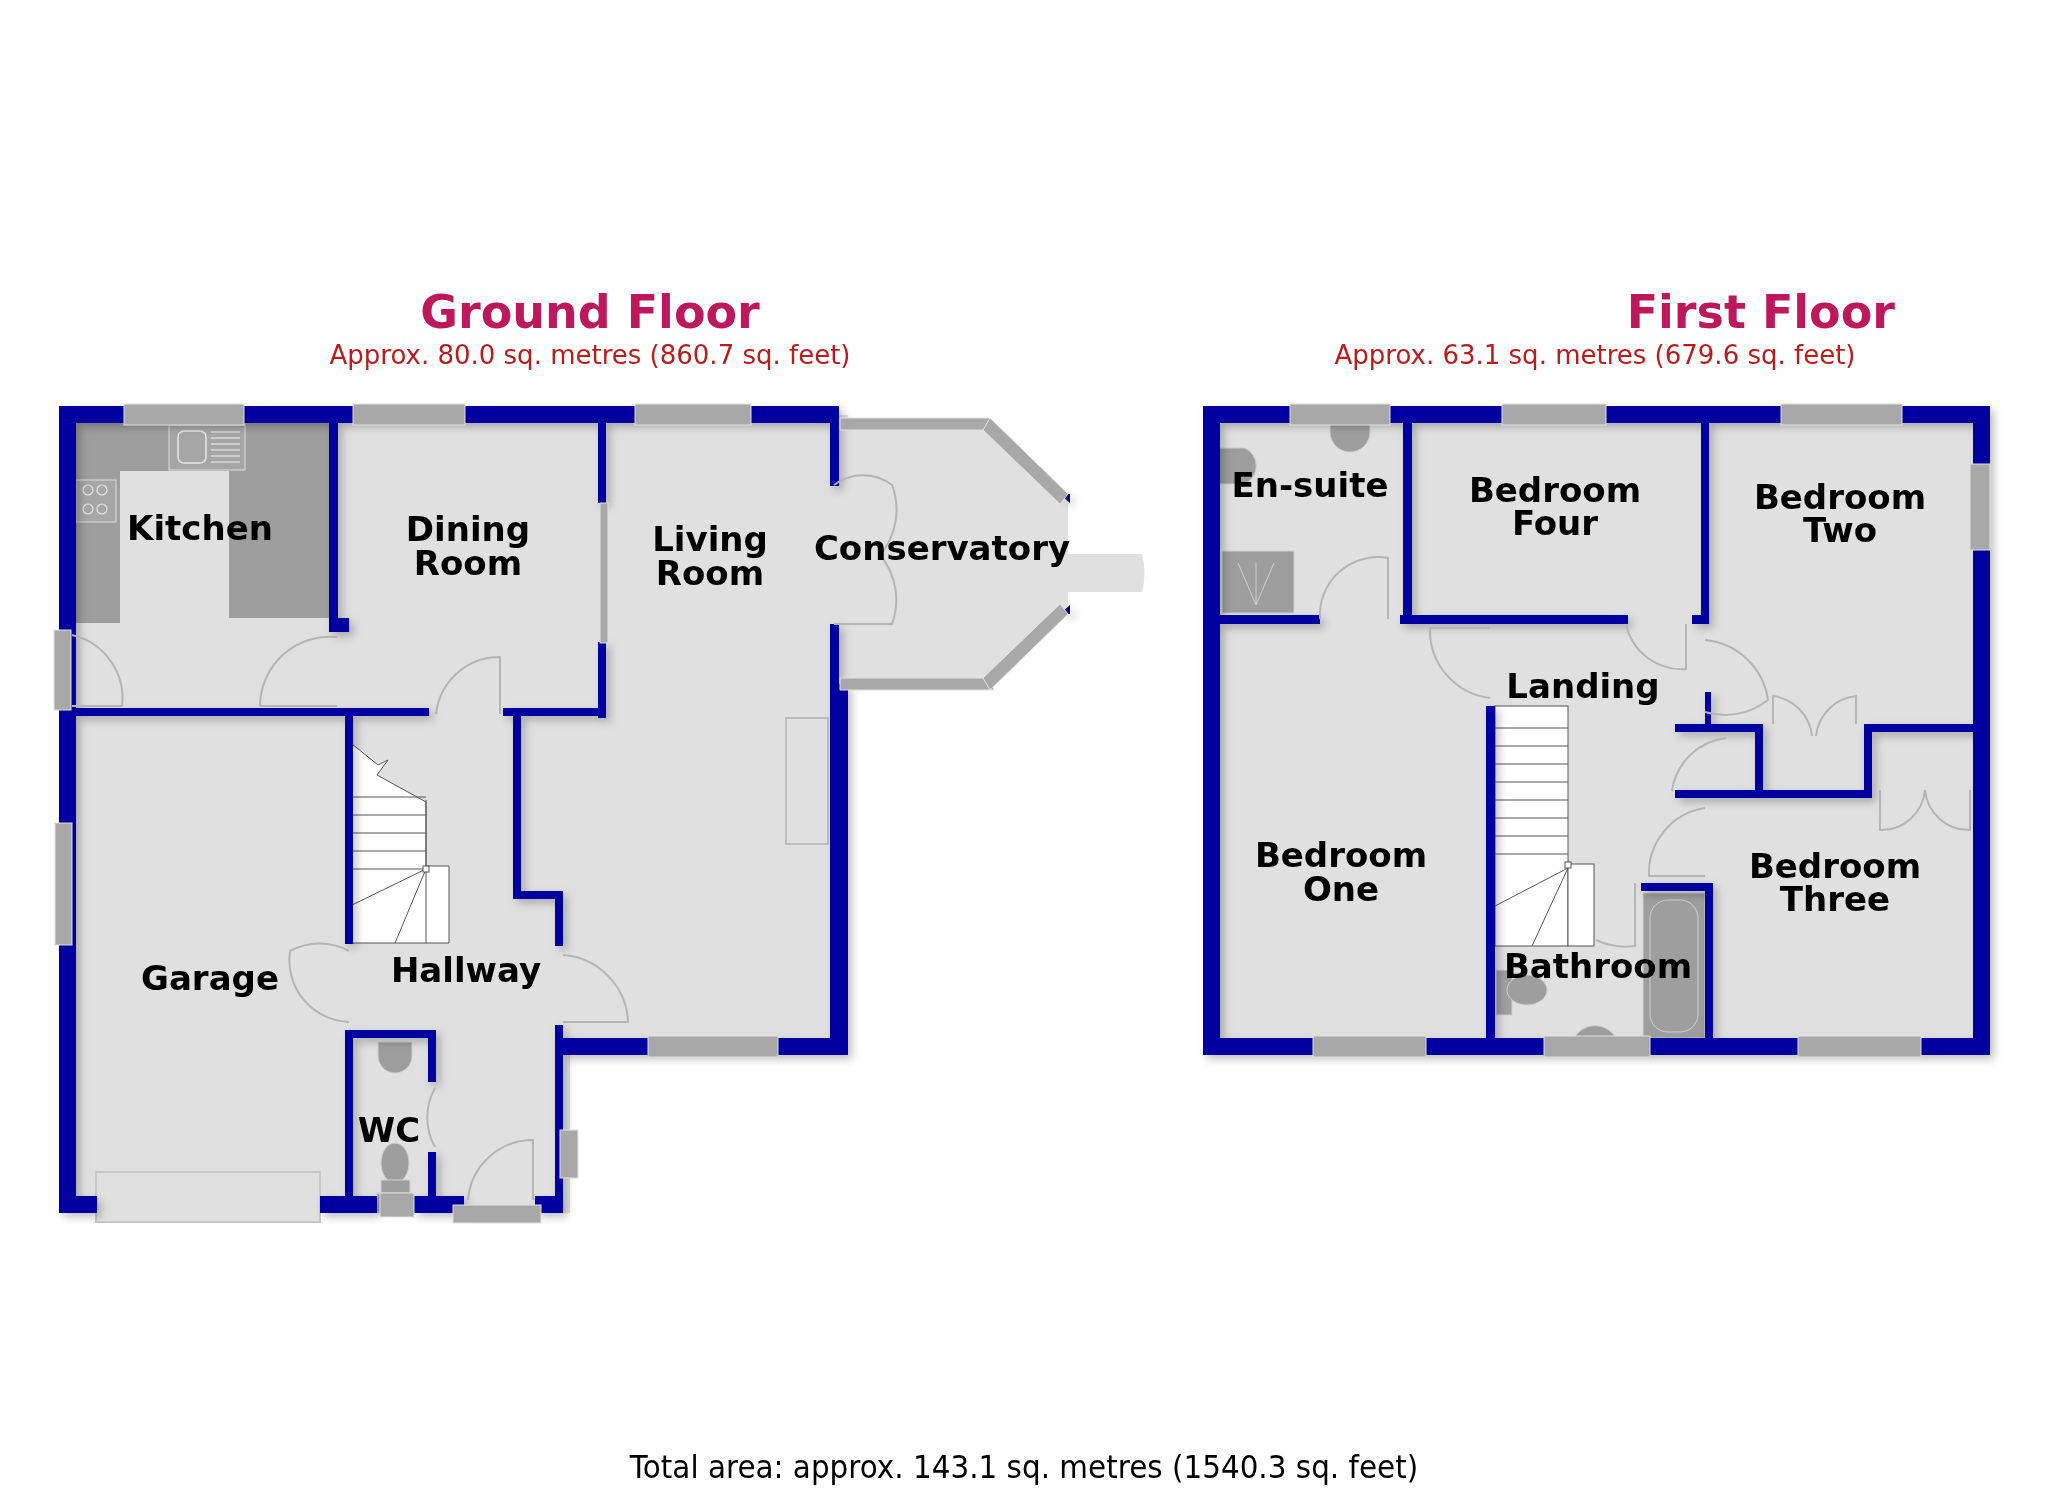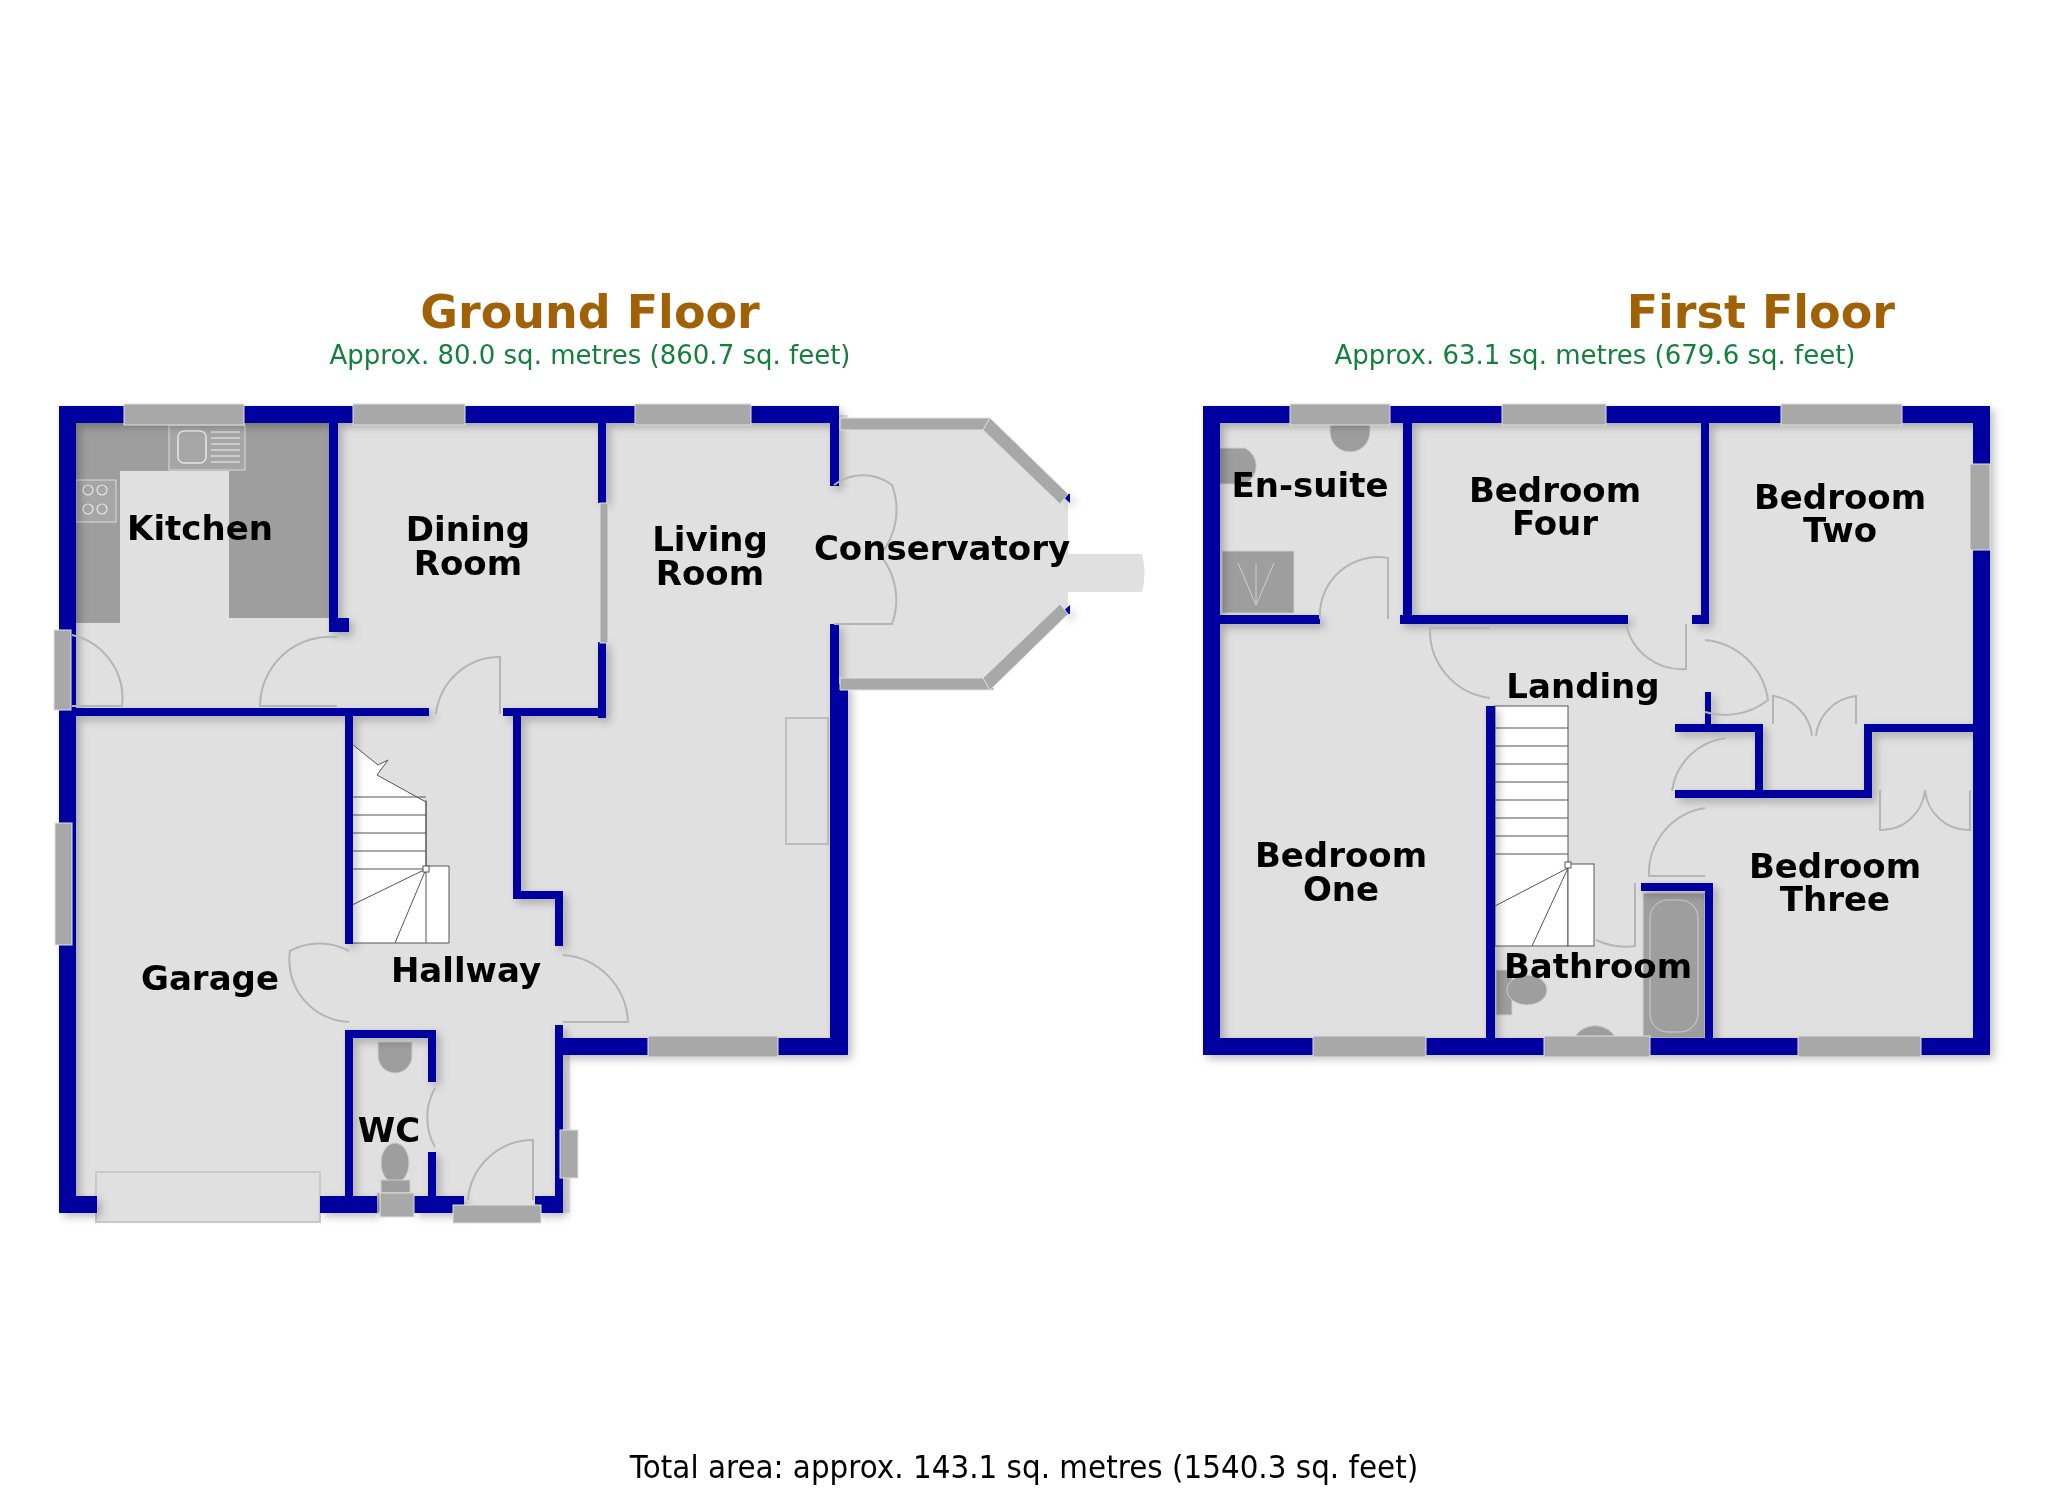--- a/index.html
+++ b/index.html
@@ -1,18 +1,18 @@
 <!DOCTYPE html>
 <html><head>
 <meta charset="utf-8">
 <style>
   html, body { margin: 0; padding: 0; background: #ffffff; }
   body { width: 2048px; height: 1489px; position: relative; overflow: hidden; font-family: "DejaVu Sans", sans-serif; }
-  .floor-title { position: absolute; font-weight: bold; font-size: 46px; color: #a16207; text-align: center; font-family: "DejaVu Sans", sans-serif; }
-  .floor-sub { position: absolute; font-size: 26px; color: #15803d; text-align: center; font-family: "DejaVu Sans", sans-serif; }
+  .floor-title { position: absolute; font-weight: bold; font-size: 46px; color: #be185d; text-align: center; font-family: "DejaVu Sans", sans-serif; }
+  .floor-sub { position: absolute; font-size: 26px; color: #b91c1c; text-align: center; font-family: "DejaVu Sans", sans-serif; }
   .total { position: absolute; left: 0; width: 2048px; top: 1448px; font-size: 32px; text-align: center; color: #000; font-family: "DejaVu Sans", sans-serif; transform: scaleX(0.92); }
   svg { position: absolute; left: 0; top: 0; }
   .room-label { font-family: "DejaVu Sans", sans-serif; font-weight: bold; font-size: 34px; fill: #000; text-anchor: middle; }
 </style>
 </head>
 <body>
 
 <div class="floor-title" style="left:290px; width:600px; top:285px;">Ground Floor</div>
 <div class="floor-sub" style="left:240px; width:700px; top:340px;">Approx. 80.0 sq. metres (860.7 sq. feet)</div>
 

